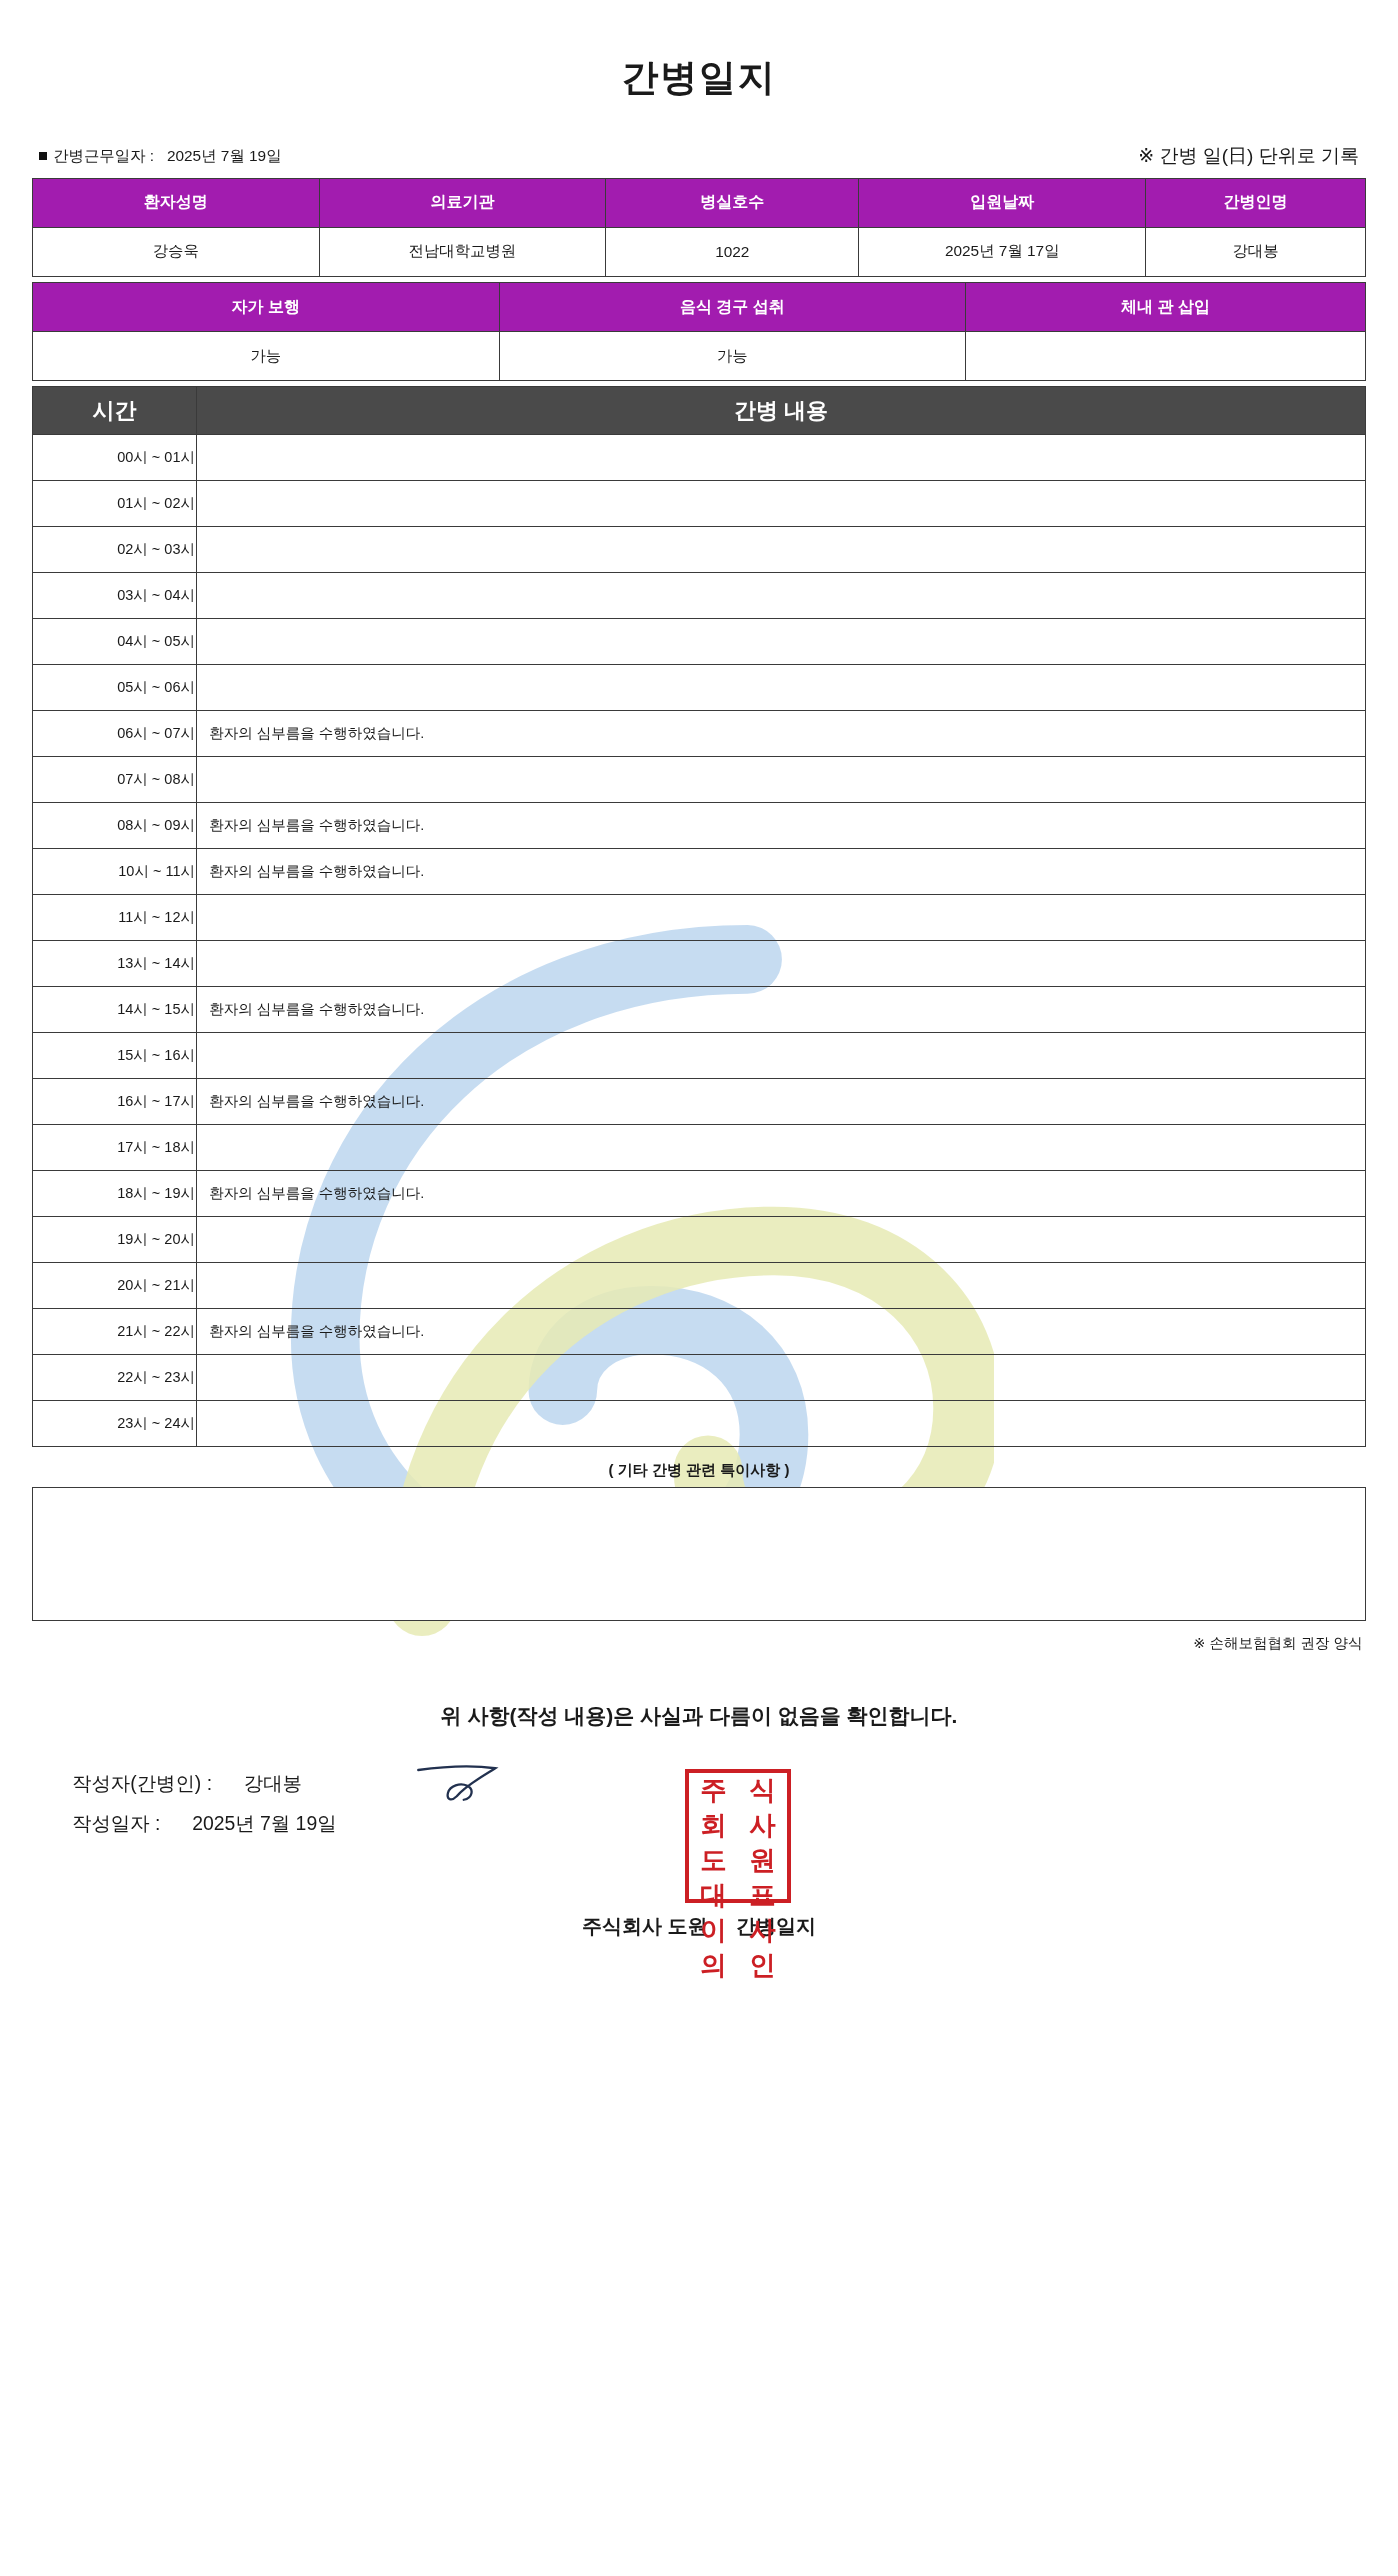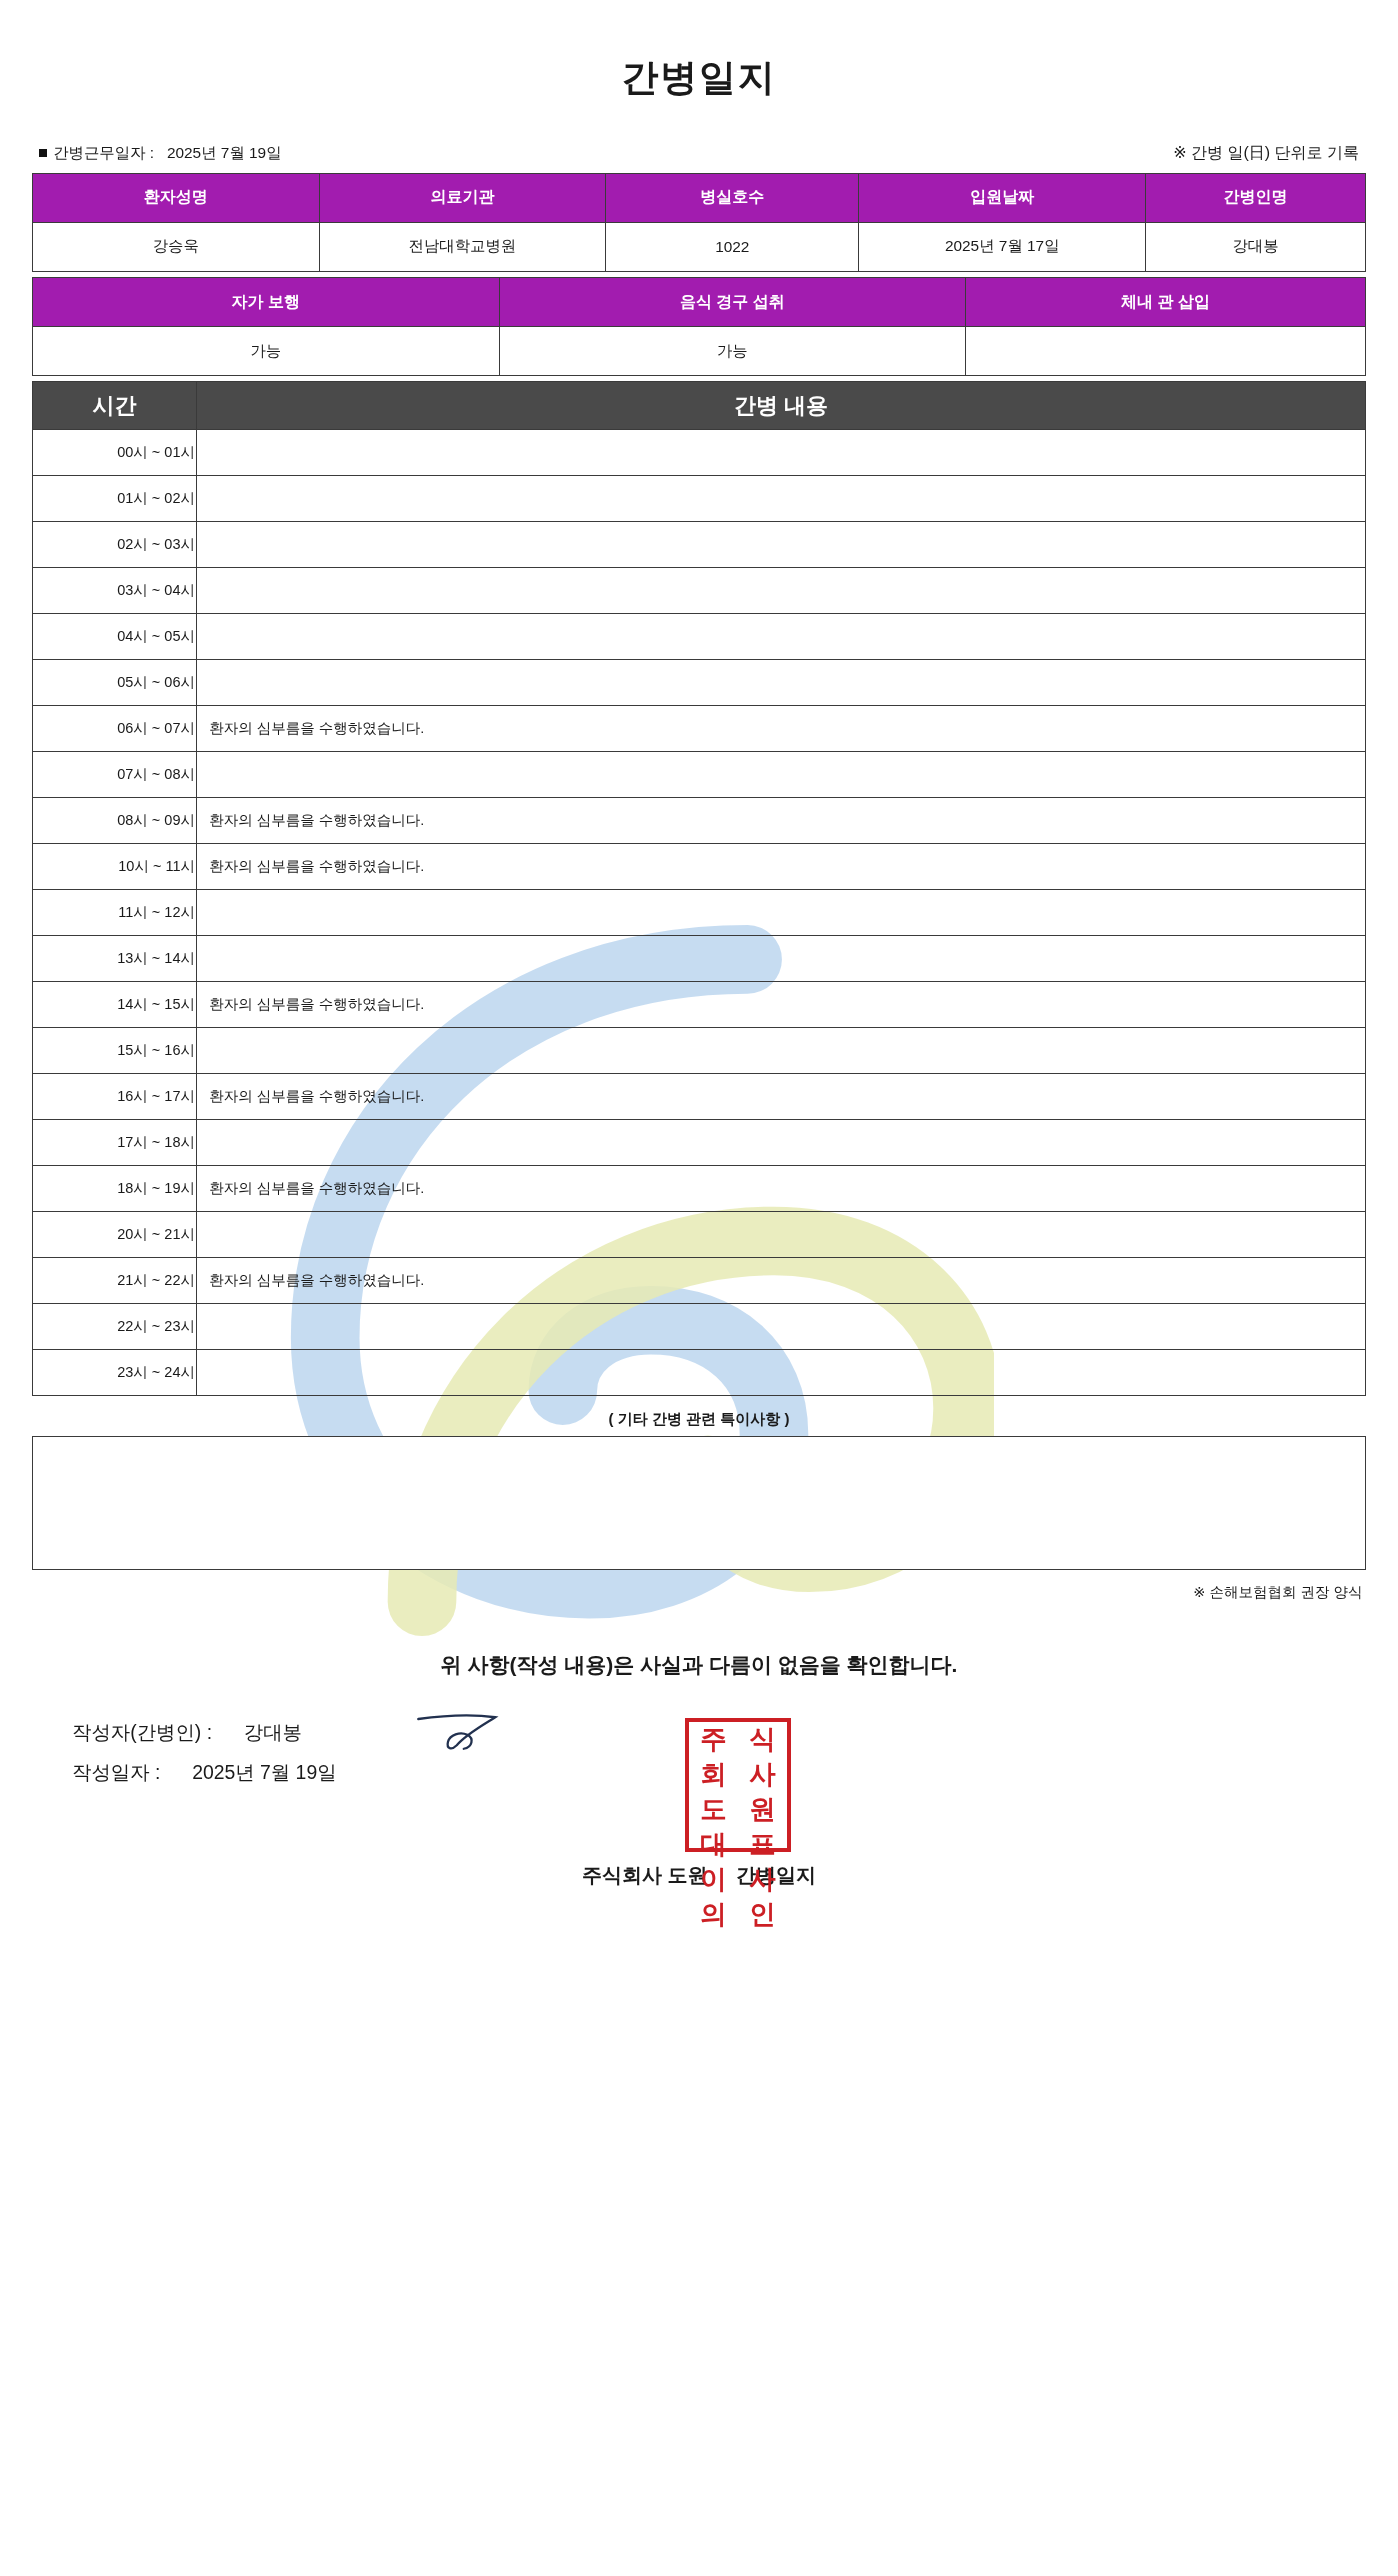--- a/index.html
+++ b/index.html
@@ -51,21 +51,21 @@
     font-size: 15px;
   }
   .meta-left { font-size: 15.4px; }
   .meta-left .sq {
     display: inline-block;
     width: 8px; height: 8px;
     background: #111;
     margin-right: 6.2px;
     vertical-align: 0.9px;
   }
-  .meta-right { font-size: 16px; }
+  .meta-right { font-size: 19px; }
 
   table.grid {
     width: 100%;
     border-collapse: collapse;
     table-layout: fixed;
   }
   table.grid th, table.grid td {
     border: 0.9px solid #3a3a3a;
     height: 49px;
     text-align: center;
@@ -327,20 +327,24 @@
             <td class="time-col">16시 ~ 17시</td>
             <td class="note-col">환자의 심부름을 수행하였습니다.</td>
           </tr>
           <tr>
             <td class="time-col">17시 ~ 18시</td>
             <td class="note-col"></td>
           </tr>
           <tr>
             <td class="time-col">18시 ~ 19시</td>
             <td class="note-col">환자의 심부름을 수행하였습니다.</td>
+          </tr>
+          <tr>
+            <td class="time-col">19시 ~ 20시</td>
+            <td class="note-col"></td>
           </tr>
           <tr>
             <td class="time-col">20시 ~ 21시</td>
             <td class="note-col"></td>
           </tr>
           <tr>
             <td class="time-col">21시 ~ 22시</td>
             <td class="note-col">환자의 심부름을 수행하였습니다.</td>
           </tr>
           <tr>

